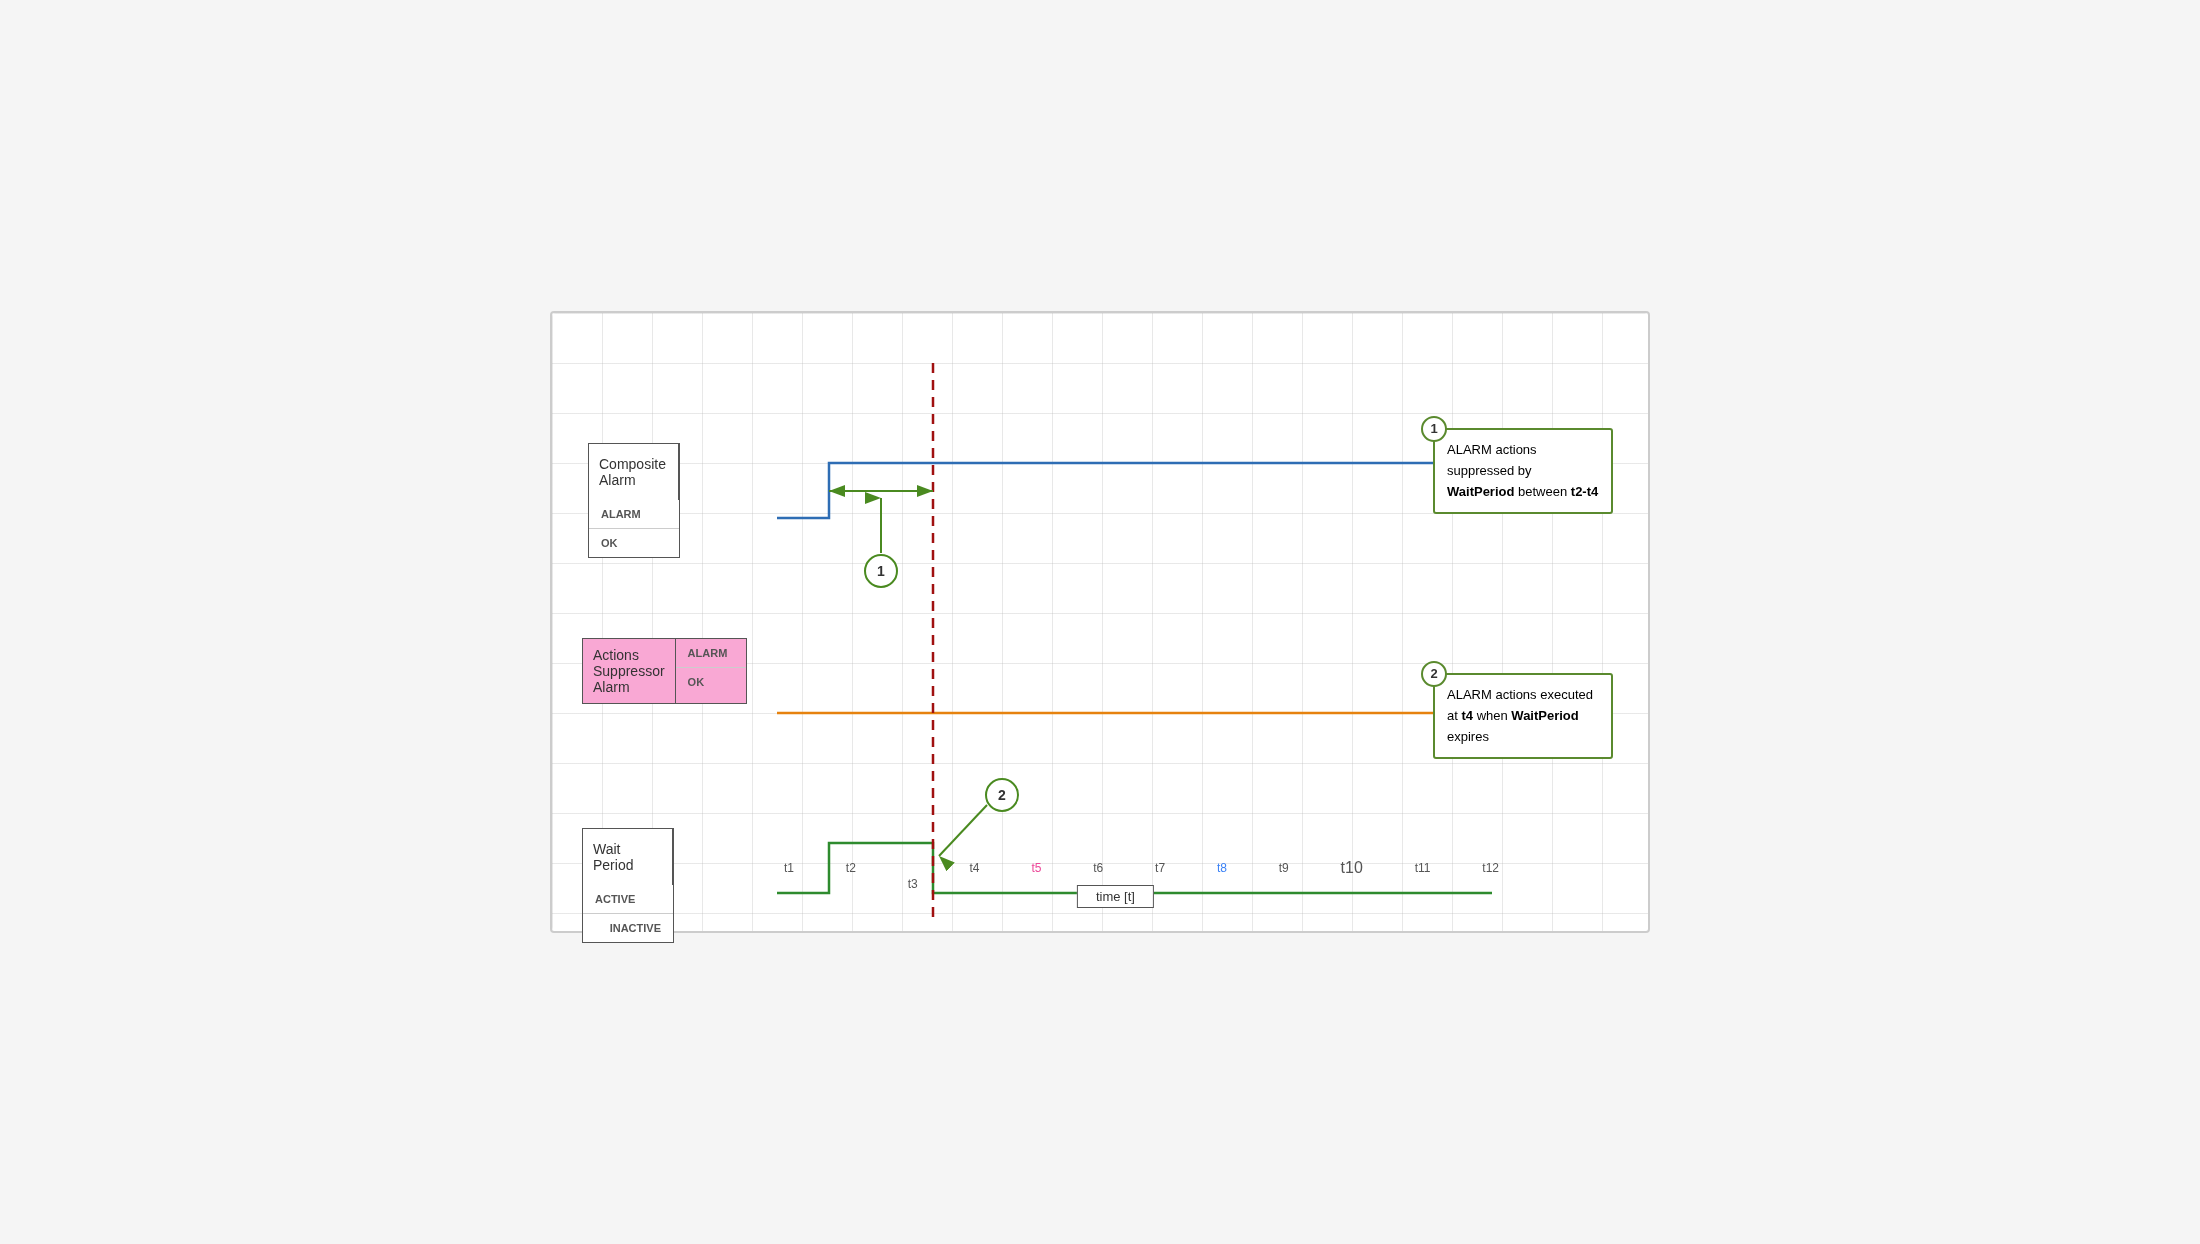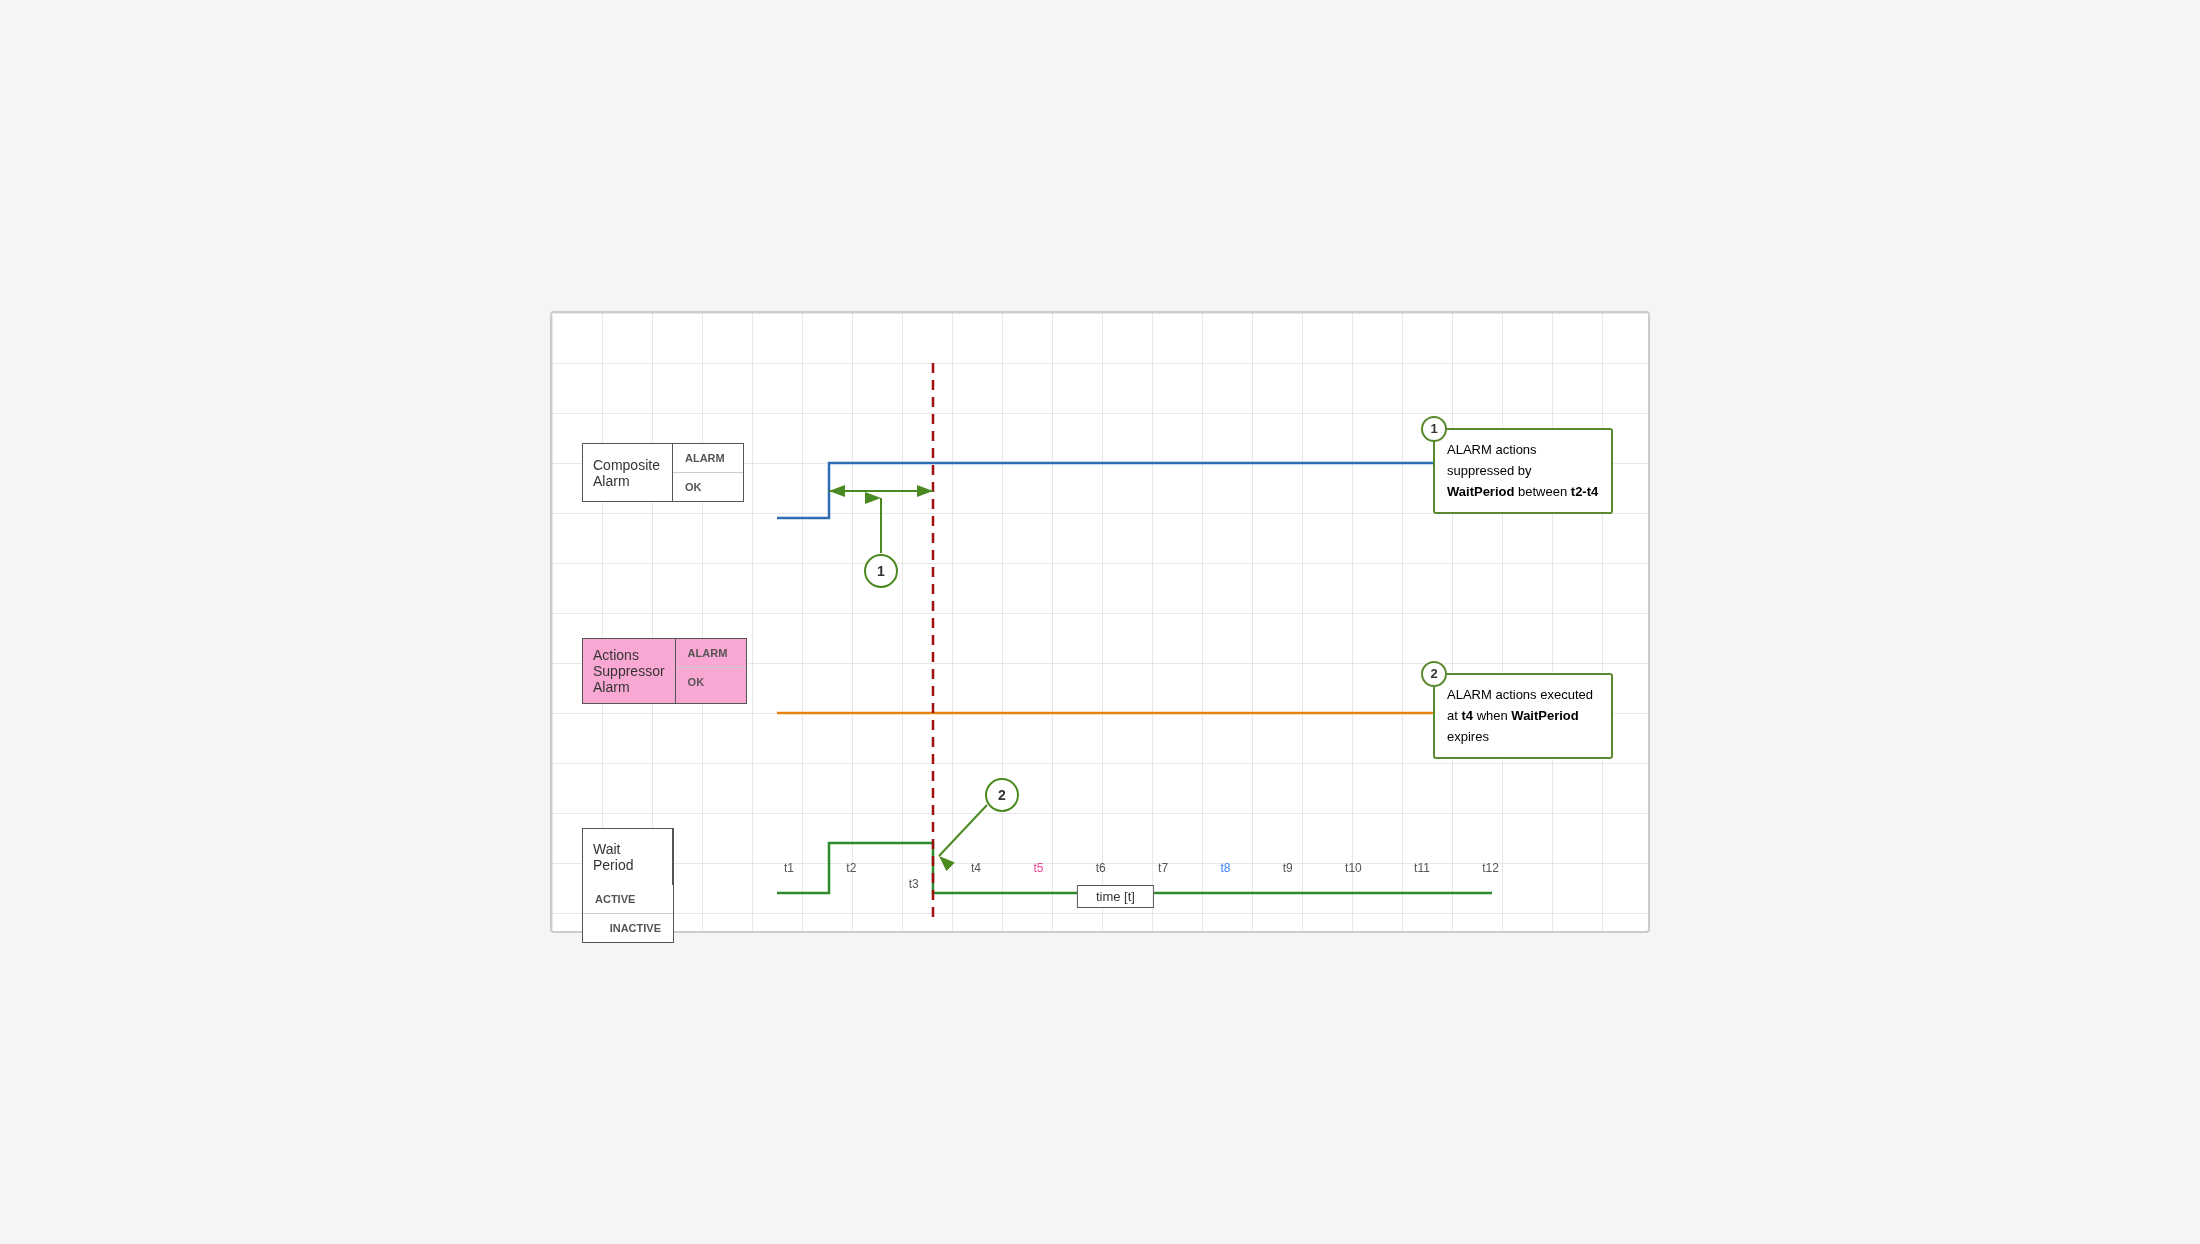--- a/index.html
+++ b/index.html
@@ -70,21 +70,21 @@
 
       <circle cx="309" cy="238" r="16" fill="white" stroke="#4a8a20" stroke-width="2"></circle>
       <text x="309" y="243" text-anchor="middle" font-size="14" font-weight="bold" fill="#333">1</text>
 
       <line x1="415" y1="472" x2="367" y2="523" stroke="#4a8a20" stroke-width="2" marker-end="url(#arrowhead-green-down)"></line>
       <circle cx="430" cy="462" r="16" fill="white" stroke="#4a8a20" stroke-width="2"></circle>
       <text x="430" y="467" text-anchor="middle" font-size="14" font-weight="bold" fill="#333">2</text>
 
     </svg>
 
-    <div style="position:absolute; top:110px; left:10px; border:1.5px solid #555; background:white; display:flex;">
+    <div style="position:absolute; top:110px; left:16px; border:1.5px solid #555; background:white; display:flex;flex-direction:column;">
       <div style="padding:12px 10px; font-size:14px; color:#333; display:flex; align-items:center; min-width:90px; border-right:1.5px solid #555;">
         <span style="white-space:pre-line;">Composite
 Alarm</span>
       </div>
       <div style="display:flex; flex-direction:column;">
         <div style="padding:8px 12px; font-size:11px; font-weight:bold; color:#555; border-bottom:1px solid #ccc; min-width:70px;">ALARM</div>
         <div style="padding:8px 12px; font-size:11px; font-weight:bold; color:#555; min-width:70px;">OK</div>
       </div>
     </div>
 
@@ -114,21 +114,21 @@
     <div style="position:absolute; bottom:20px; left:212px; width:715px; display:flex; justify-content:space-between; align-items:center;">
       <span style="font-size:12px;color:#555;">t1</span>
       <span style="font-size:12px;color:#555;">t2</span>
       <span style="font-size:12px;color:#555;margin-top:32px;">t3</span>
       <span style="font-size:12px;color:#555;">t4</span>
       <span style="font-size:12px;color:#ec4899;">t5</span>
       <span style="font-size:12px;color:#555;">t6</span>
       <span style="font-size:12px;color:#555;">t7</span>
       <span style="font-size:12px;color:#3b82f6;">t8</span>
       <span style="font-size:12px;color:#555;">t9</span>
-      <span style="font-size:12px;color:#555;">t10</span>
+      <span style="font-size:16px;color:#555;">t10</span>
       <span style="font-size:12px;color:#555;">t11</span>
       <span style="font-size:12px;color:#555;">t12</span>
     </div>
 
     <div style="position:absolute; bottom:3px; left:50%; transform:translateX(-30%); border:1.5px solid #555; padding:3px 18px; background:white; font-size:13px; color:#333;">time [t]</div>
 
     <div style="position:absolute; top:95px; right:15px; width:180px; border:2px solid #5a8a2e; border-radius:3px; background:white; padding:10px 12px; font-size:13px; line-height:1.6;">
       
       <div style="position:absolute; top:-14px; left:-14px; width:26px; height:26px; border-radius:50%; border:2px solid #5a8a2e; background:white; display:flex; align-items:center; justify-content:center; font-size:13px; font-weight:bold; color:#333;">1</div>
       <span>ALARM actions suppressed by <strong>WaitPeriod</strong> between <strong>t2-t4</strong></span>

